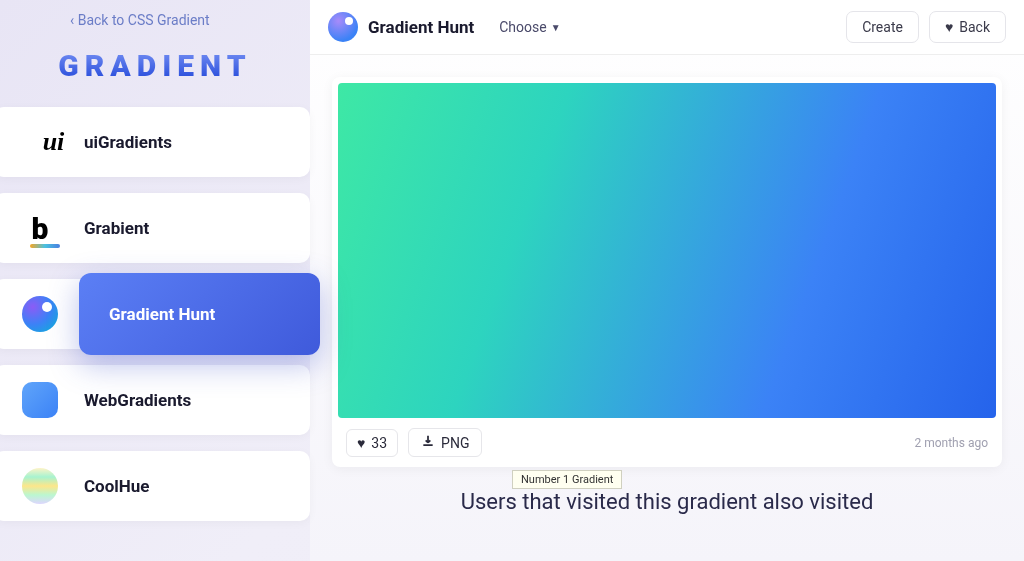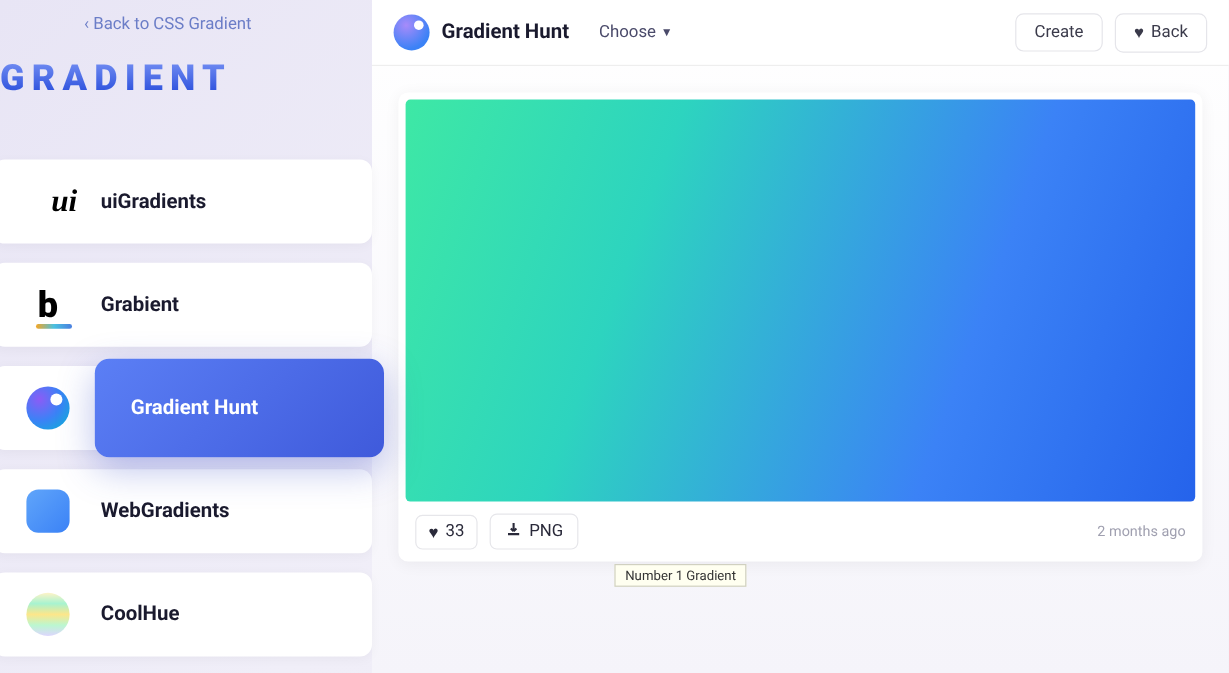--- a/index.html
+++ b/index.html
@@ -19,22 +19,22 @@
       position: relative;
     }
     .back-link {
       color: #6b7dc7;
       font-size: 14px;
       padding-left: 70px;
       cursor: pointer;
       margin-bottom: 20px;
     }
     .logo-block {
-      text-align: left;
-      margin-bottom: 50px;
+      text-align: center;
+      margin-bottom: 24px;
     }
     .logo-title {
       font-size: 30px;
       font-weight: 900;
       letter-spacing: 6px;
       color: #2d4ed8;
       background: linear-gradient(180deg, #7a94f5 0%, #1e44d8 100%);
       -webkit-background-clip: text;
       -webkit-text-fill-color: transparent;
       background-clip: text;
@@ -275,16 +275,17 @@
           <span>
             <svg width="14" height="14" viewBox="0 0 24 24" fill="none" stroke="#2a2a3a" stroke-width="3">
                 <path d="M12 3v12m0 0l-4-4m4 4l4-4M4 19h16"></path>
               </svg>
           </span>
           <span>PNG</span>
         </div>
         <div class="time-ago">2 months ago</div>
       </div>
     </div>
+    <div class="also-visited">Users that visited this gradient also visited</div>
   </div>
 </div>
 
 <div class="tooltip">Number 1 Gradient</div>
 
 </body></html>

